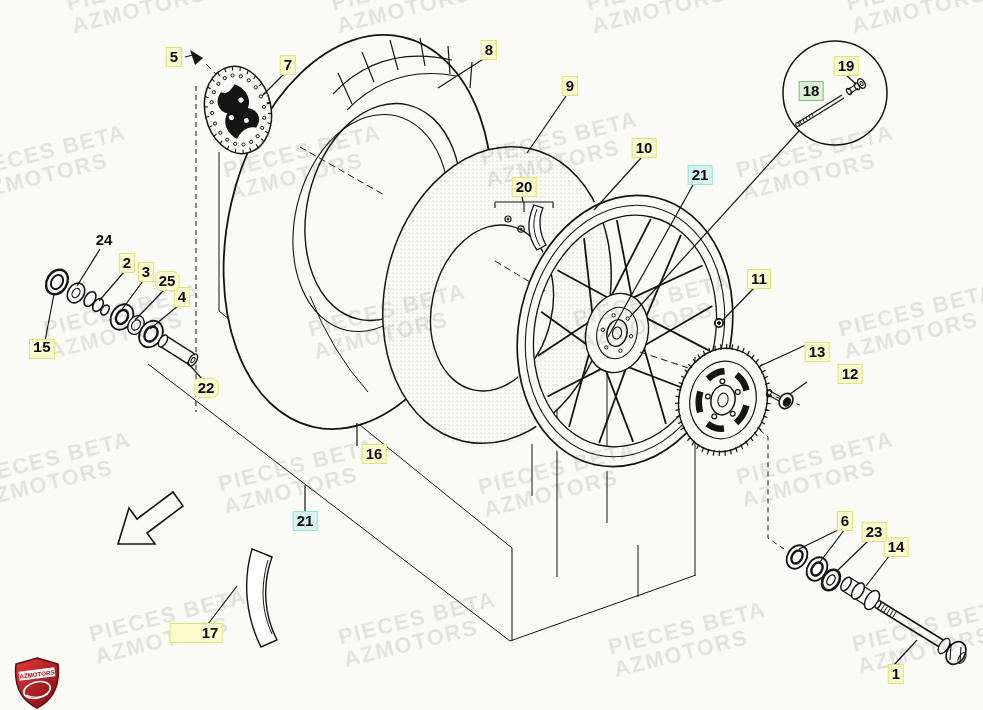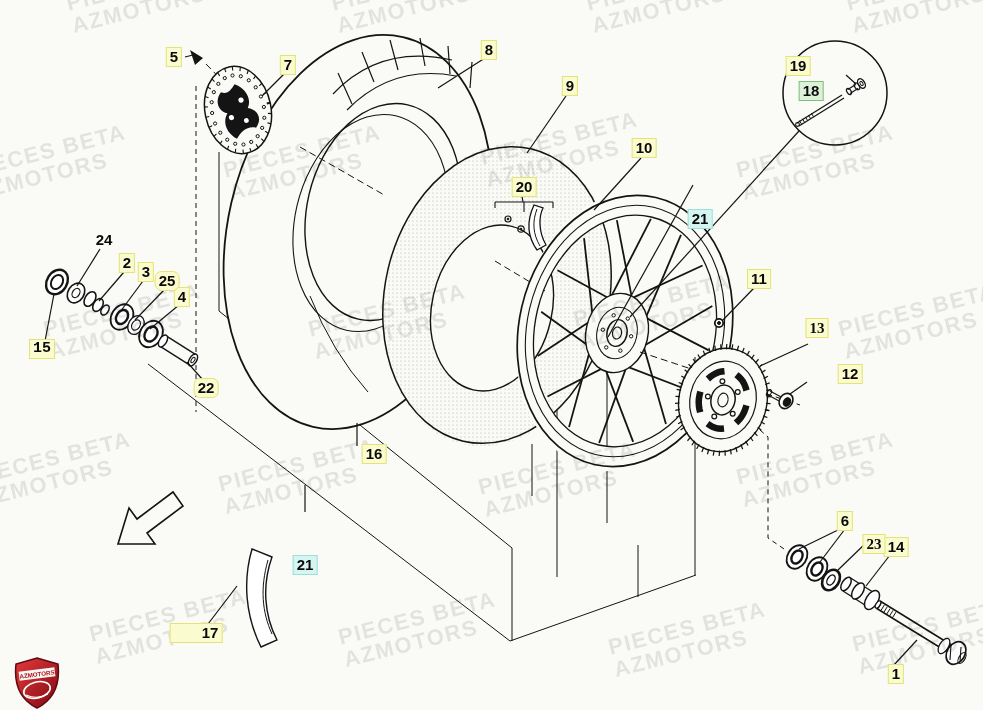--- a/index.html
+++ b/index.html
@@ -6,21 +6,21 @@
   .stage{position:relative;width:983px;height:710px;background:var(--bg,#FAFAF7);overflow:hidden;
          font-family:"Liberation Sans",sans-serif;}
   .stage > svg{position:absolute;left:0;top:0;}
   .layer{position:absolute;left:0;top:0;width:100%;height:100%;pointer-events:none;}
   .wm{position:absolute;transform:translate(-50%,-50%) rotate(-14deg);color:#000;opacity:.09;
       font-weight:bold;font-size:22px;line-height:1.04;letter-spacing:1.5px;white-space:nowrap;}
   .wm span{display:block;}
   .callout{position:absolute;transform:translate(-50%,-50%);font-size:15px;font-weight:bold;
            color:#0a0a0a;padding:0 3px;line-height:18px;border:1px solid transparent;pointer-events:auto;cursor:pointer;}
   .callout.yellow{background:var(--hl-yellow,#FBFBD0);border-color:var(--hl-yellow-b,#E3E377);}
-  .callout.cyan{background:var(--hl-cyan,#D6F5F1);border-color:var(--hl-cyan-b,#97E0DB);margin-top:44px;}
+  .callout.cyan{background:var(--hl-cyan,#D6F5F1);border-color:var(--hl-cyan-b,#97E0DB);}
   .callout.green{background:var(--hl-green,#DDF0D8);border-color:var(--hl-green-b,#7FBF7B);}
   .callout.plain{background:transparent;border-color:transparent;}
   .logo{position:absolute;left:12px;top:657px;width:50px;height:53px;}
   .ln{stroke:#141414;fill:none;}
   .bg{fill:var(--bg,#FAFAF7);}
   .dd{stroke-dasharray:7 4;}
   .dsh{stroke-dasharray:5 4;}
 </style>
 </head>
 <body>
@@ -478,32 +478,32 @@
       <div class="callout yellow" style="left: 146px; top: 272px;">3</div>
       <div class="callout yellow" style="left: 182px; top: 297px;">4</div>
       <div class="callout yellow" style="left: 174px; top: 57px;">5</div>
       <div class="callout yellow" style="left: 845px; top: 521px;">6</div>
       <div class="callout yellow" style="left: 288px; top: 65px;">7</div>
       <div class="callout yellow" style="left: 489px; top: 50px;">8</div>
       <div class="callout yellow" style="left: 570px; top: 86px;">9</div>
       <div class="callout yellow" style="left: 644px; top: 148px;">10</div>
       <div class="callout yellow" style="left: 759px; top: 279px;">11</div>
       <div class="callout yellow" style="left: 815px; top: 374px; margin-left: 35px;">12</div>
-      <div class="callout yellow" style="left: 817px; top: 328px; font-family: Liberation Serif, serif;">13</div>
+      <div class="callout yellow" style="left: 817px; top: 352px;">13</div>
       <div class="callout yellow" style="left: 896px; top: 547px;">14</div>
       <div class="callout yellow" style="left: 42px; top: 349px; font-family: Liberation Mono, monospace;">15</div>
       <div class="callout yellow" style="left: 374px; top: 454px;">16</div>
       <div class="callout yellow" style="left: 196px; top: 633px; padding-left: 31px;">17</div>
       <div class="callout green" style="left: 811px; top: 91px;">18</div>
-      <div class="callout yellow" style="left: 798px; top: 66px;">19</div>
+      <div class="callout yellow" style="left: 846px; top: 66px;">19</div>
       <div class="callout yellow" style="left: 524px; top: 187px; text-align: center;">20</div>
       <div class="callout cyan" style="left: 700px; top: 175px;">21</div>
       <div class="callout cyan" style="left: 305px; top: 521px;">21</div>
       <div class="callout yellow" style="left: 206px; top: 388px; border-radius: 6px;">22</div>
-      <div class="callout yellow" style="left: 874px; top: 544px; font-family: Liberation Serif, serif;">23</div>
+      <div class="callout yellow" style="left: 874px; top: 532px;">23</div>
       <div class="callout plain" style="left: 104px; top: 240px;">24</div>
       <div class="callout yellow" style="left: 167px; top: 281px; border-radius: 7px;">25</div>
     </div>
 
 <div class="logo">
   <svg width="50" height="53" viewBox="0 0 50 53">
     <defs>
       <linearGradient id="lg" x1="0" y1="0" x2="1" y2="1">
         <stop offset="0" stop-color="#E5393C"></stop>
             <stop offset="1" stop-color="#7E0A10"></stop>

